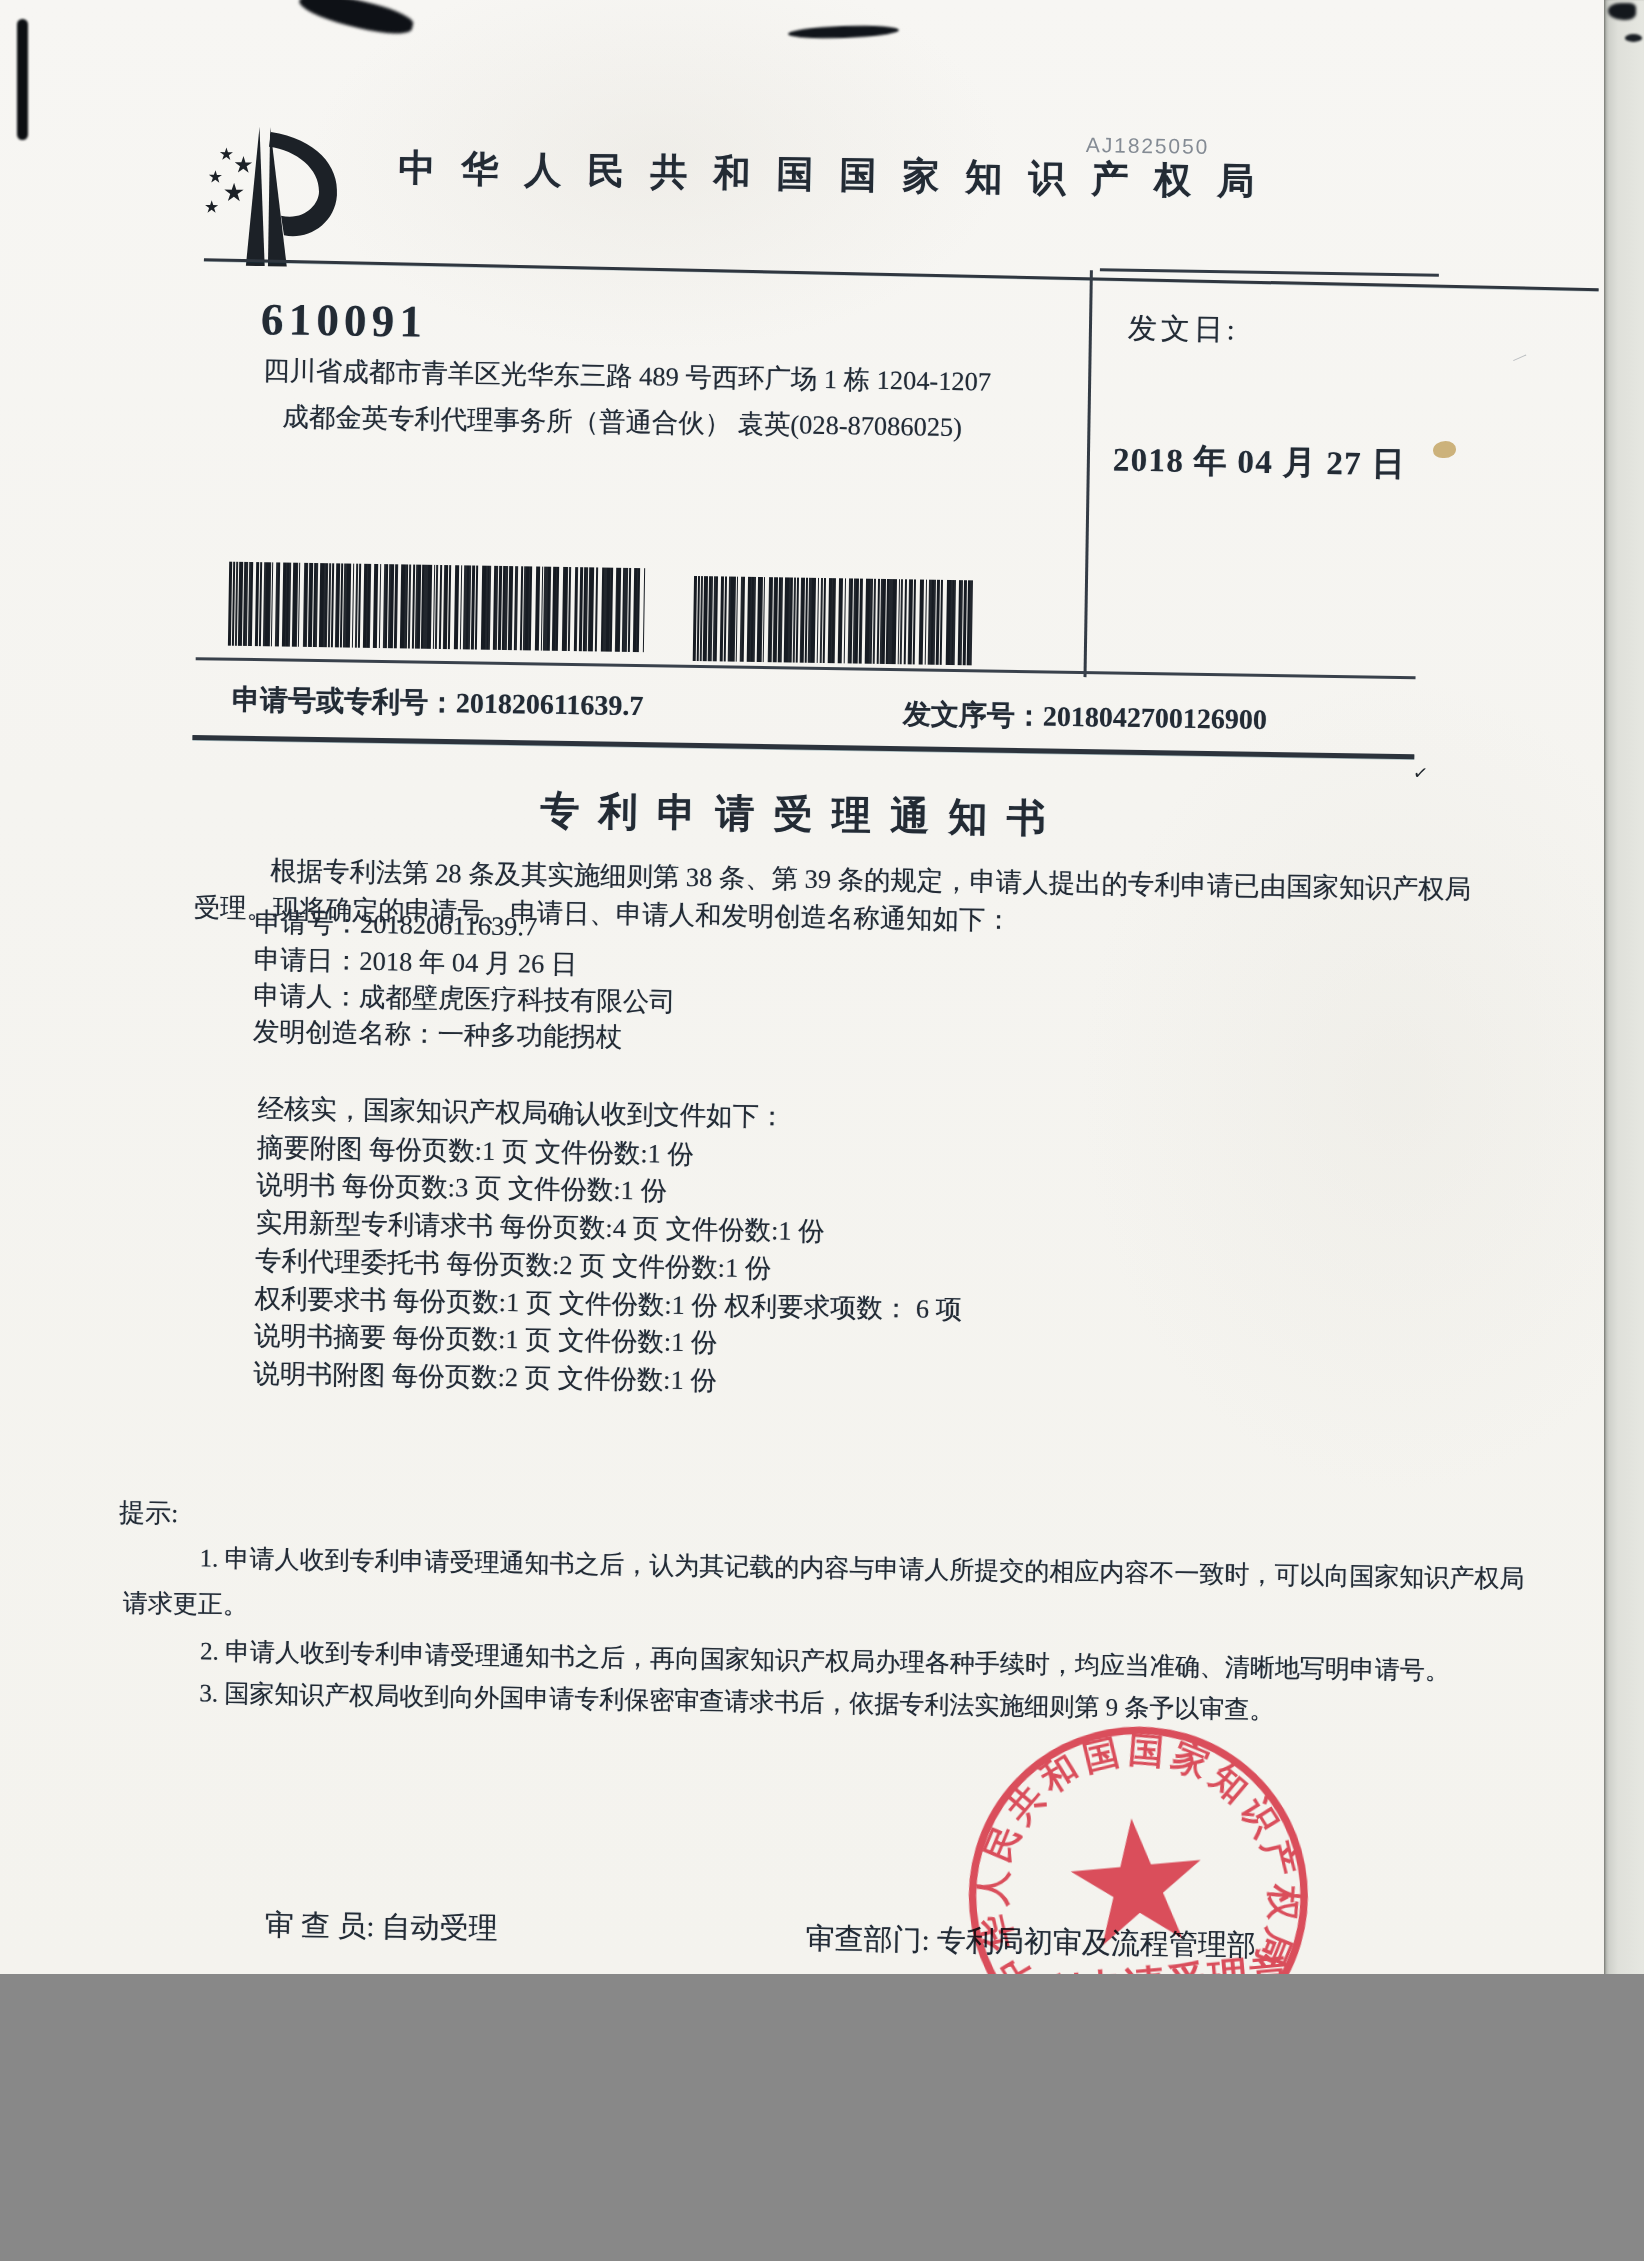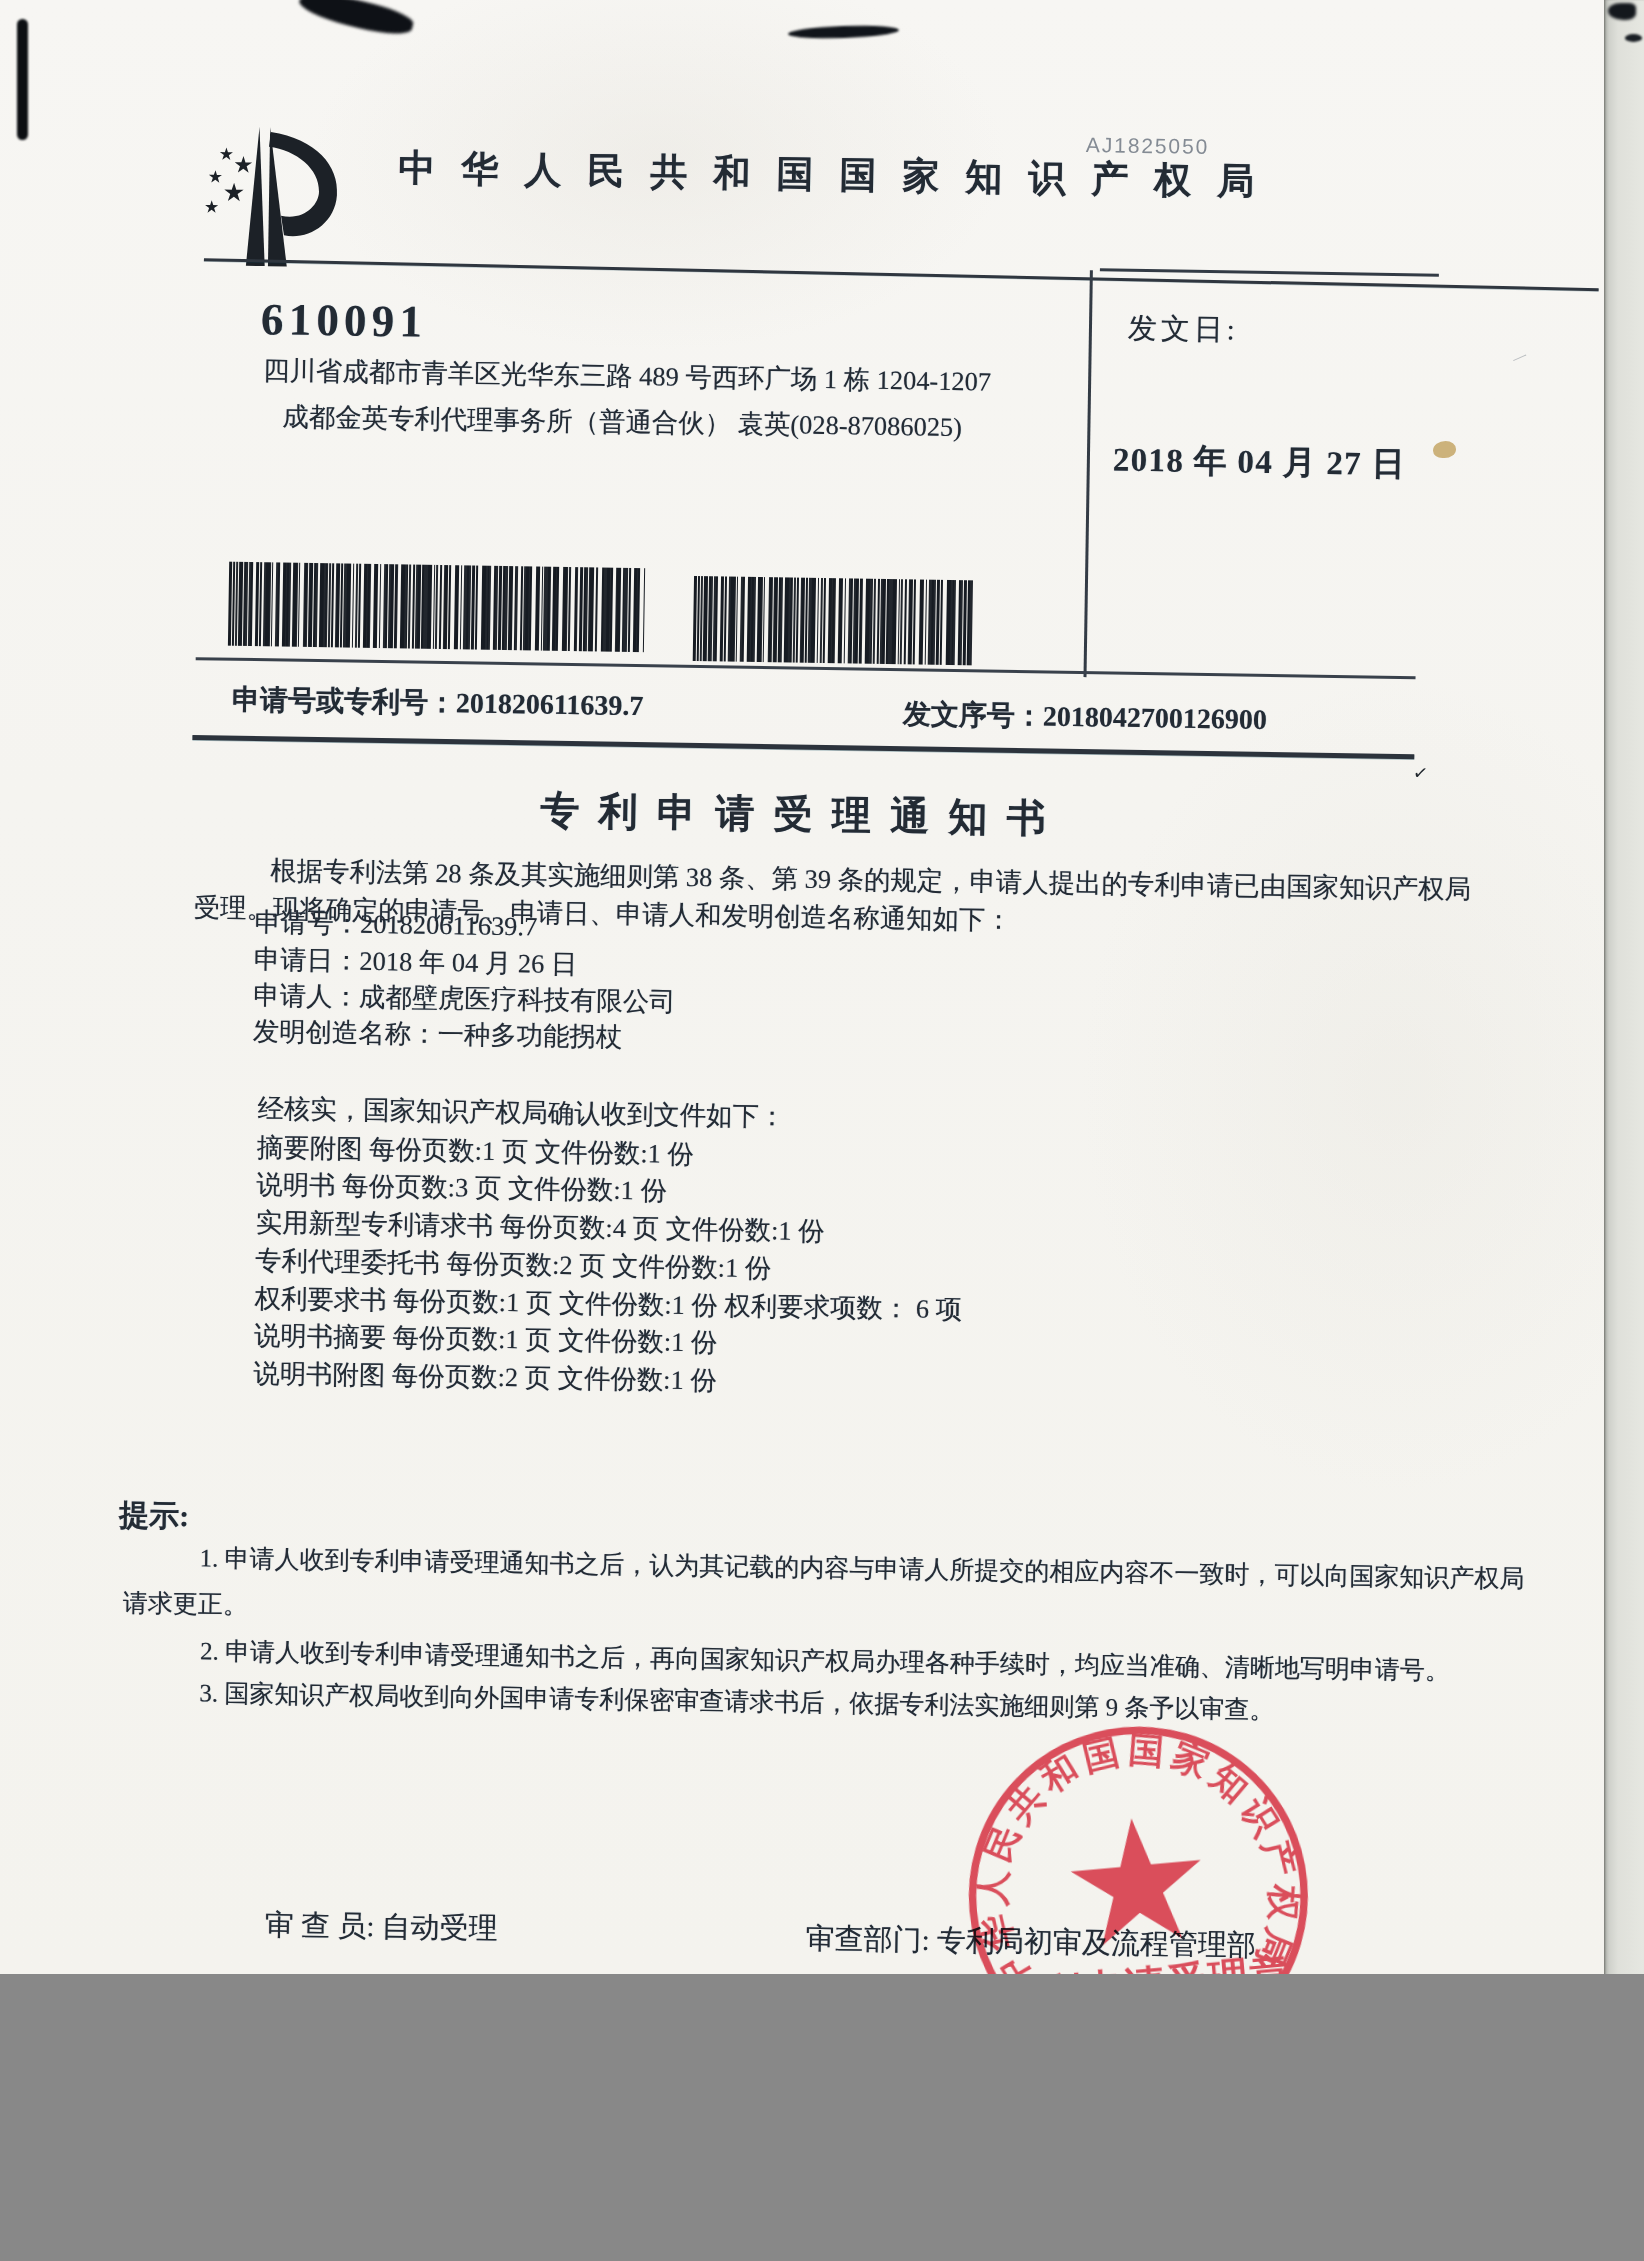--- a/index.html
+++ b/index.html
@@ -52,21 +52,21 @@
   .notice-title{left:206px;top:775px;width:1219px;text-align:center;font-size:39px;font-weight:bold;letter-spacing:19.3px;}
   .intro1{left:284px;top:849px;font-size:26.4px;}
   .intro2{left:208px;top:887px;font-size:26.4px;}
   .field{font-size:26.4px;}
   .f0{left:269px;top:901px;} .f1{left:269px;top:938px;} .f2{left:269px;top:974px;} .f3{left:269px;top:1010px;}
   .recv-intro{left:275px;top:1087px;font-size:26.4px;}
   .recv{font-size:26.4px;left:275px;}
   .r0{top:1126px;} .r1{top:1163px;} .r2{top:1201px;} .r3{top:1239px;} .r4{top:1277px;} .r5{top:1314px;} .r6{top:1352px;}
 
   
-  .tips-h{left:143px;top:1493px;font-size:30px;font-weight:bold;}
+  .tips-h{left:143px;top:1493px;font-size:26px;font-weight:normal;}
   .tip{font-size:25px;}
   .t0{left:224px;top:1538px;} .t1{left:148px;top:1584px;} .t2{left:226px;top:1631px;} .t3{left:226px;top:1673px;}
 
   
   .examiner{left:295px;top:1901px;font-size:29px;}
   .dept{left:836px;top:1906px;font-size:29px;}
 
   
   .stamp{left:981px;top:1691px;width:374px;height:374px;transform:rotate(-6deg);mix-blend-mode:multiply;opacity:.93;filter:blur(0.2px);}
   .stamp svg{display:block;}

